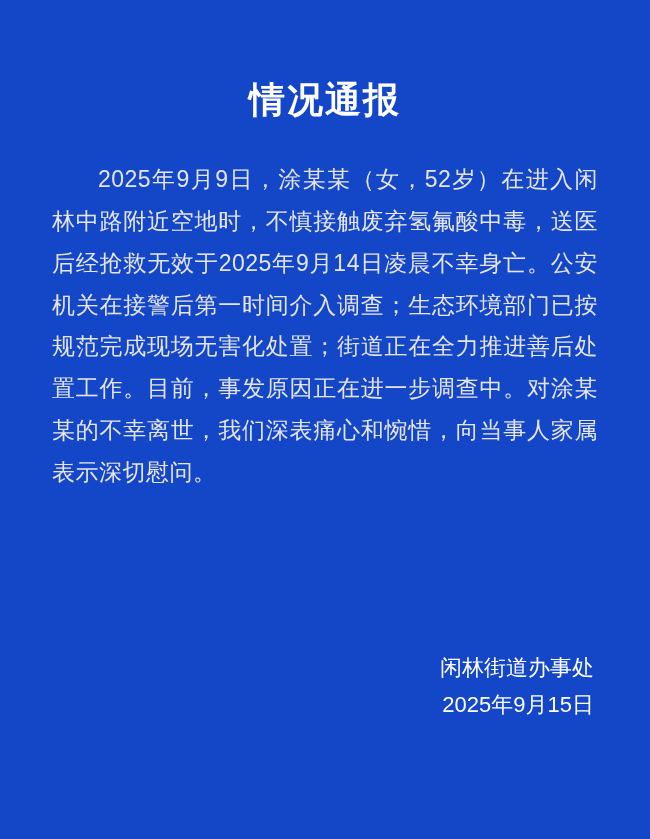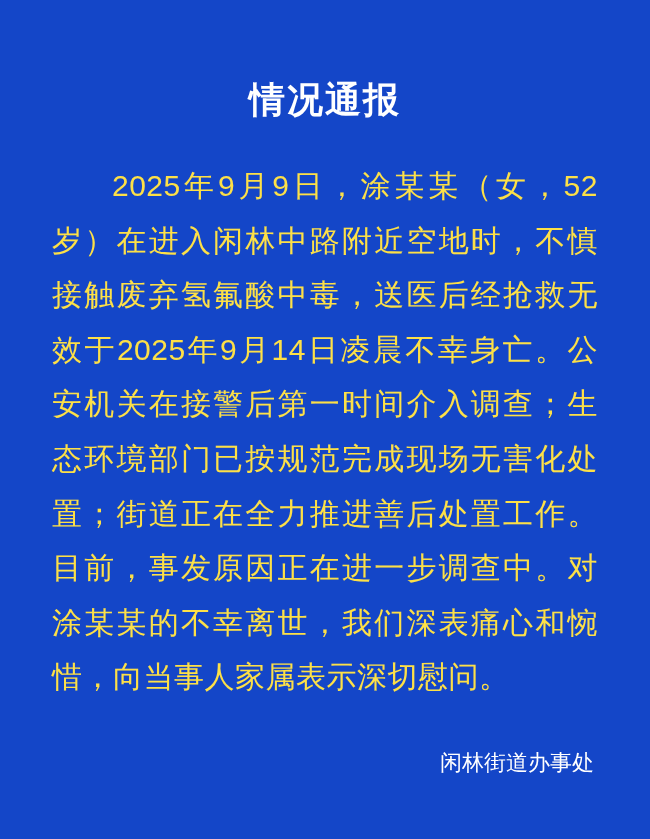--- a/index.html
+++ b/index.html
@@ -25,26 +25,26 @@
   .notice-title {
     text-align: center;
     font-size: 36px;
     font-weight: bold;
     letter-spacing: 2px;
     margin-top: 20px;
     margin-bottom: 34px;
     color: #ffffff;
   }
   .notice-body {
-    font-size: 30px;
+    font-size: 23px;
     line-height: 1.82;
     letter-spacing: 0.5px;
     text-align: justify;
     text-justify: inter-ideograph;
-    color: #fde047;
+    color: #e5e5e5;
   }
   .notice-body .indent {
     display: inline-block;
     width: 2em;
   }
   .spacer {
     flex: 1 1 auto;
     min-height: 40px;
   }
   .signature {
@@ -61,14 +61,15 @@
 </style>
 </head>
 <body>
 
 <div class="notice">
   <div class="notice-title">情况通报</div>
   <div class="notice-body"><span class="indent"></span><span>2025年9月9日，涂某某（女，52岁）在进入闲林中路附近空地时，不慎接触废弃氢氟酸中毒，送医后经抢救无效于2025年9月14日凌晨不幸身亡。公安机关在接警后第一时间介入调查；生态环境部门已按规范完成现场无害化处置；街道正在全力推进善后处置工作。目前，事发原因正在进一步调查中。对涂某某的不幸离世，我们深表痛心和惋惜，向当事人家属表示深切慰问。</span></div>
   <div class="spacer"></div>
   <div class="signature">
     <div>闲林街道办事处</div>
+    <div>2025年9月15日</div>
   </div>
 </div>
 
 </body></html>

